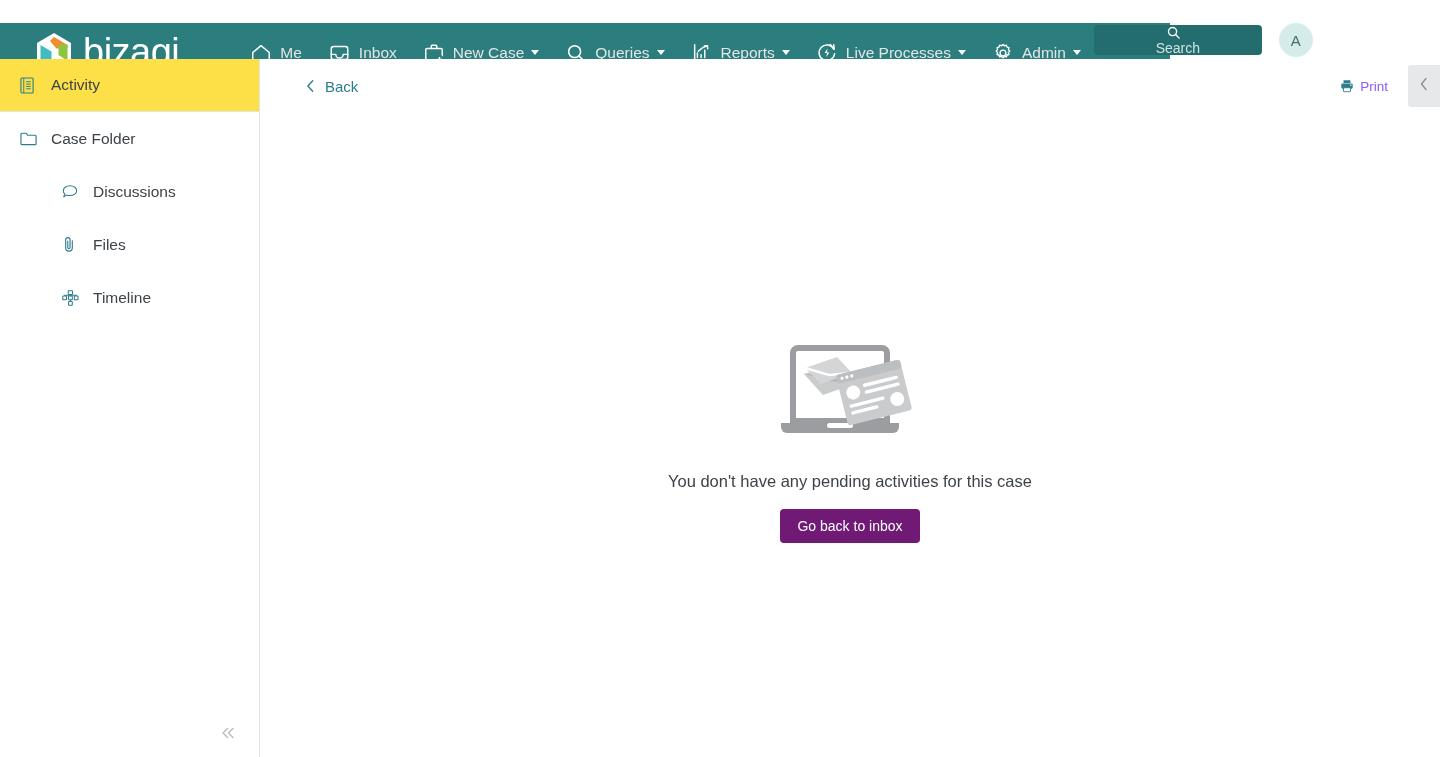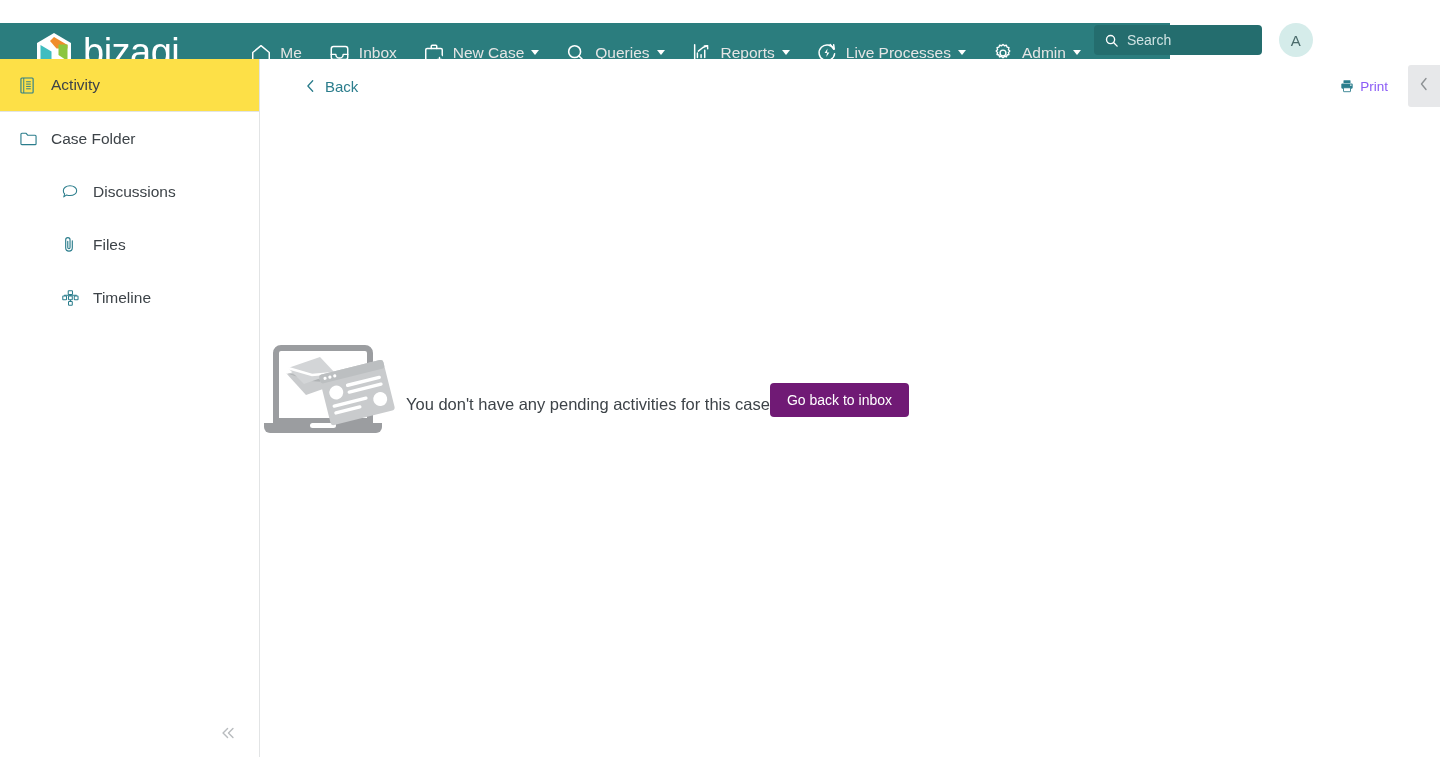--- a/index.html
+++ b/index.html
@@ -45,21 +45,21 @@
     border-top: 5px solid #ffffff;
   }
 
   .header-right {
     margin-left: auto; margin-right: 22px;
     display: flex; align-items: center;
   }
   .search-box {
     width: 168px; height: 30px; background: #246d6e;
     border-radius: 4px; display: flex; align-items: center;
-    padding: 0 10px; cursor: text;
+    padding: 0 10px; cursor: text; flex-direction: column;
   }
   .search-box .sico { display: flex; align-items: center; margin-right: 8px; }
   .search-placeholder { color: #cfe3e3; font-size: 14px; }
   .avatar {
     width: 34px; height: 34px; border-radius: 50%;
     background: #d5ecea; color: #4a6b6b; font-size: 15px;
     display: flex; align-items: center; justify-content: center;
     margin-left: 17px; cursor: pointer;
   }
 
@@ -110,21 +110,21 @@
   }
   .print-btn .pico { margin-right: 6px; display: flex; align-items: center; }
   .panel-toggle {
     width: 32px; height: 42px; background: #e7e8ea;
     border-radius: 3px 0 0 3px;
     display: flex; align-items: center; justify-content: center;
     cursor: pointer; margin-right: 0;
   }
 
   .empty-state {
-    display: flex; flex-direction: row; align-items: center;
+    display: flex; flex-direction: column; align-items: center;
     margin-top: 224px;
   }
   .empty-illustration { width: 146px; height: 108px; }
   .empty-text {
     margin-top: 27px; font-size: 16.5px; color: #3d4348;
   }
   .empty-btn {
     margin-top: 18px; background: #701a75; color: #ffffff;
     border: none; border-radius: 4px;
     padding: 9px 17px; font-size: 14px;

